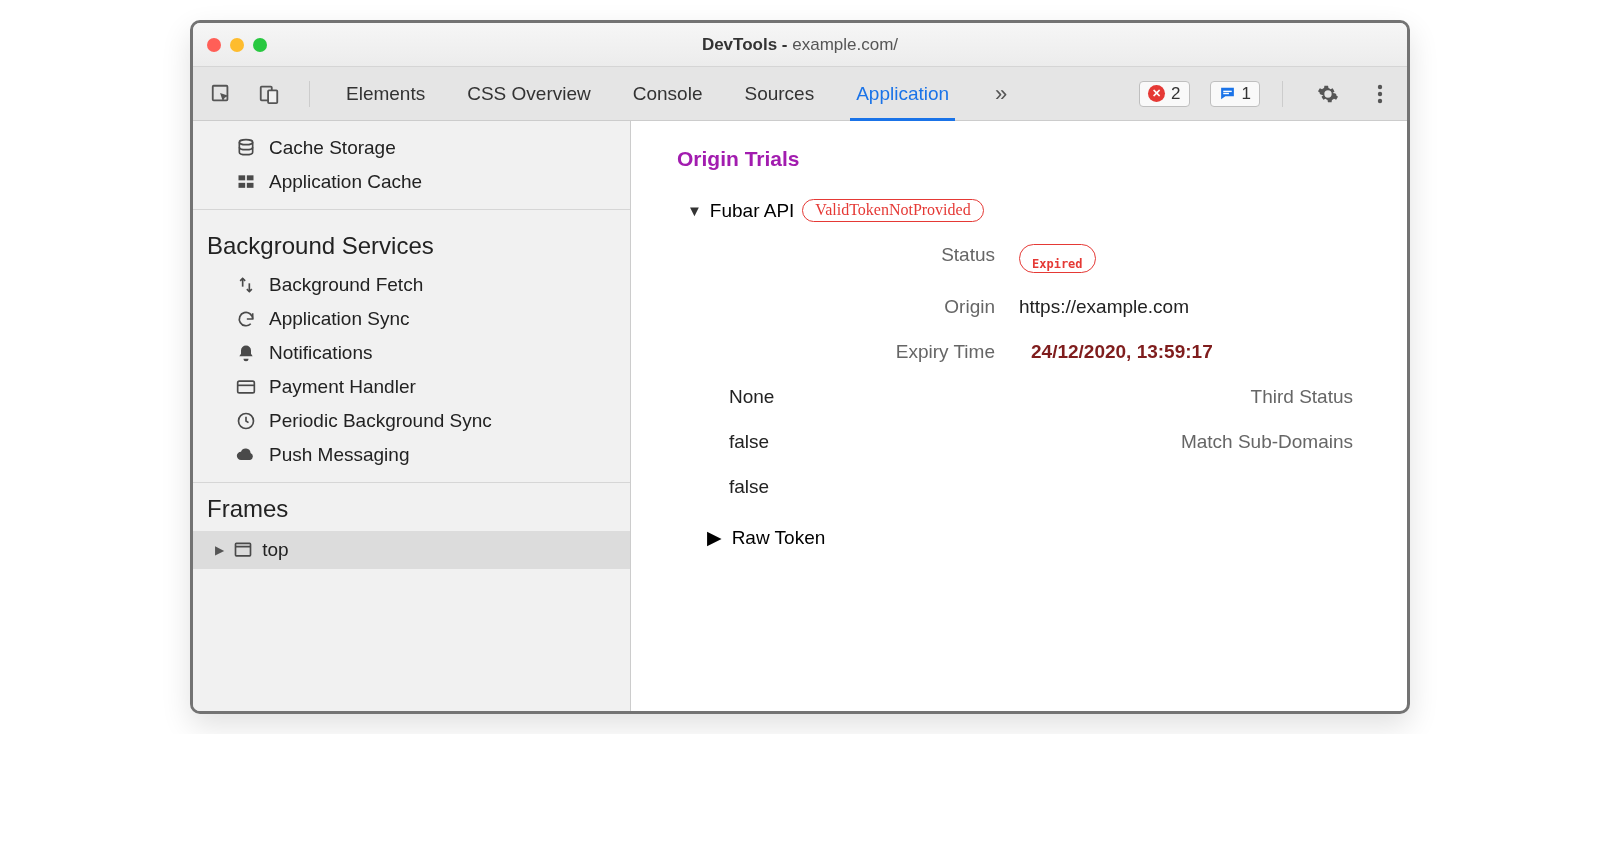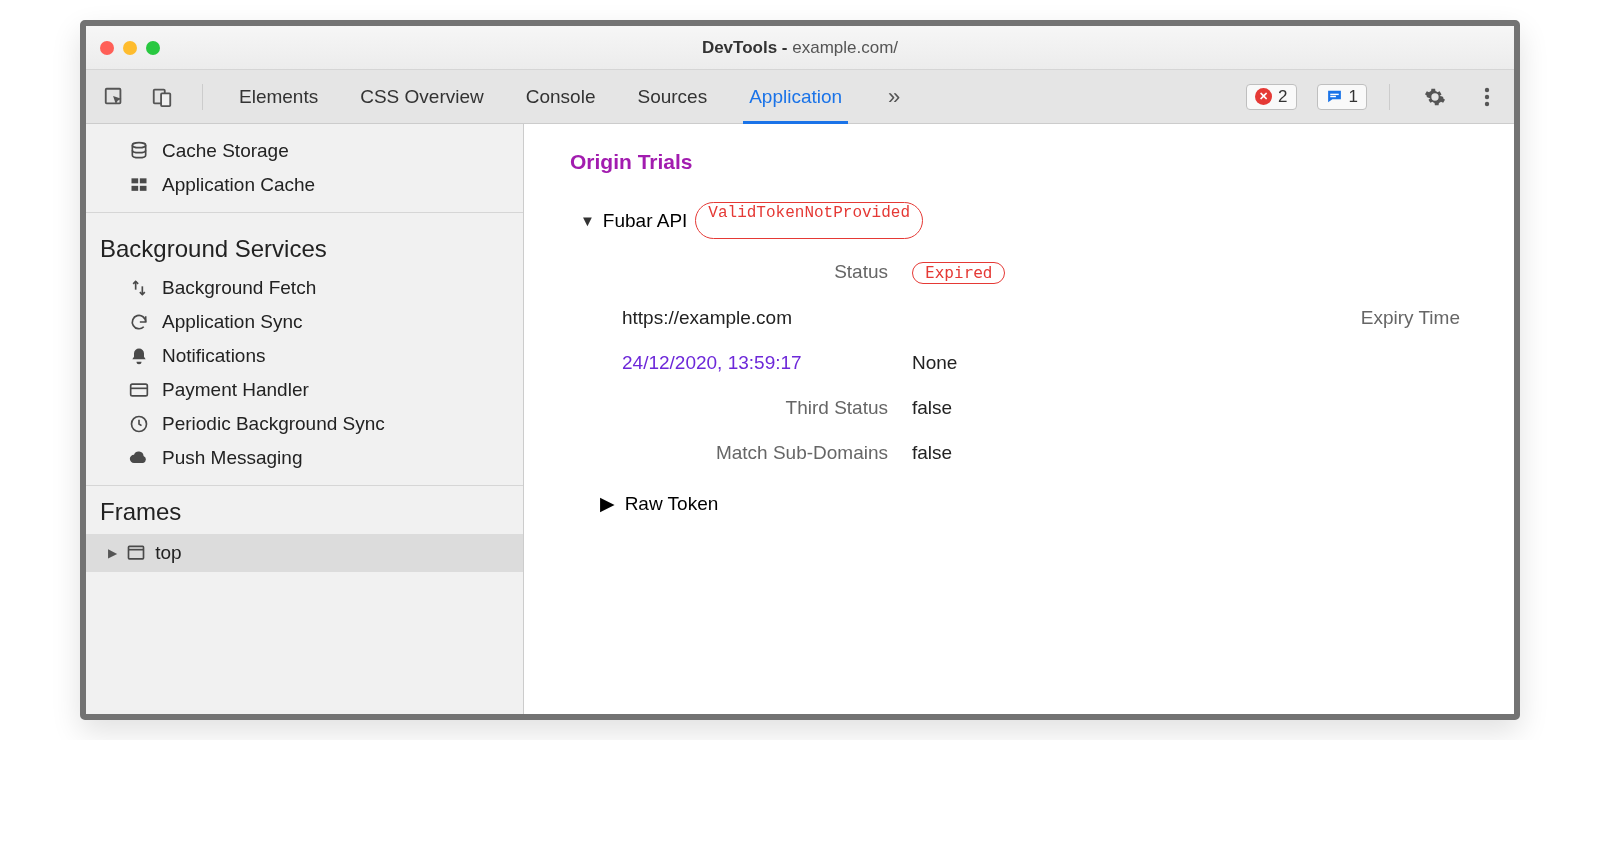--- a/index.html
+++ b/index.html
@@ -5,23 +5,23 @@
   * { box-sizing: border-box; margin: 0; padding: 0; }
   body {
     font-family: -apple-system, BlinkMacSystemFont, "Helvetica Neue", Arial, sans-serif;
     background: #fff;
     display: flex;
     align-items: flex-start;
     justify-content: center;
     padding: 20px;
   }
   .window {
-    width: 1440px;
-    border: 6px solid #737373;
-    border-radius: 5px;
+    width: 1220px;
+    border: 3px solid #737373;
+    border-radius: 10px;
     overflow: hidden;
     box-shadow: 0 12px 30px rgba(0,0,0,0.12);
     background: #fff;
   }
   
   .titlebar {
     height: 44px;
     background: linear-gradient(#f6f6f6,#ececec);
     border-bottom: 1px solid #d5d5d5;
     display: flex;
@@ -95,29 +95,29 @@
     display: flex; align-items: center; gap: 8px;
     padding: 8px 14px 8px 22px; background: #dcdcdc; cursor: pointer; color: #222;
   }
   .tri { font-size: 12px; color: #555; }
   .main { flex: 1; padding: 26px 30px 26px 46px; overflow-y: auto; }
   .h-main { font-size: 21px; font-weight: 700; margin-bottom: 28px; color: #a21caf; }
   .trial-row { display: flex; align-items: center; gap: 8px; font-size: 19px; margin-bottom: 22px; margin-left: 10px; }
   .trial-row .tri-solid { font-size: 15px; color: #333; }
   .pill {
     display: inline-flex; align-items: center; border: 1.5px solid #e53935; color: #e53935;
-    border-radius: 999px; padding: 1px 12px 16px; font-family: Liberation Mono, monospace; font-size: 16px;
+    border-radius: 999px; padding: 1px 12px 2px; font-family: Liberation Serif, serif; font-size: 16px;
   }
   .kv { display: grid; grid-template-columns: 290px 1fr; row-gap: 23px; margin-left: 52px; font-size: 19px; margin-bottom: 28px; }
   .kv .k { text-align: right; color: #666; padding-right: 24px; white-space: nowrap; }
   .kv .v { color: #222; }
-  .kv .v.red { color: #6d28d9; font-weight: 400; }
+  .kv .v.red { color: #7f1d1d; font-weight: 700; margin-left: 12px; }
   .pill-sm {
     display: inline-flex; align-items: center; border: 1.5px solid #e53935; color: #e53935;
-    border-radius: 999px; padding: 0 12px 1px; font-family: ui-monospace, Menlo, monospace; font-size: 16px;
+    border-radius: 999px; padding: 12px 12px 1px; font-family: ui-monospace, Menlo, monospace; font-size: 12px; font-weight: bold;
   }
   .raw-row { display: flex; align-items: center; gap: 10px; font-size: 19px; margin-left: 30px; }
   svg { display: block; }
 </style>
 </head>
 <body>
 
 <div class="window">
 
   <div class="titlebar">
@@ -287,20 +287,21 @@
       <div class="trial-row">
         <span class="tri-solid">▼</span>
         <span>Fubar API</span>
         <span class="pill">ValidTokenNotProvided</span>
       </div>
 
       <div class="kv">
         <div class="k">Status</div>
         <div class="v"><span class="pill-sm">Expired</span></div>
 
+        <div class="k">Origin</div>
         <div class="v">https://example.com</div>
 
         <div class="k">Expiry Time</div>
         <div class="v red">24/12/2020, 13:59:17</div>
 
         <div class="v">None</div>
 
         <div class="k">Third Status</div>
         <div class="v">false</div>
 

